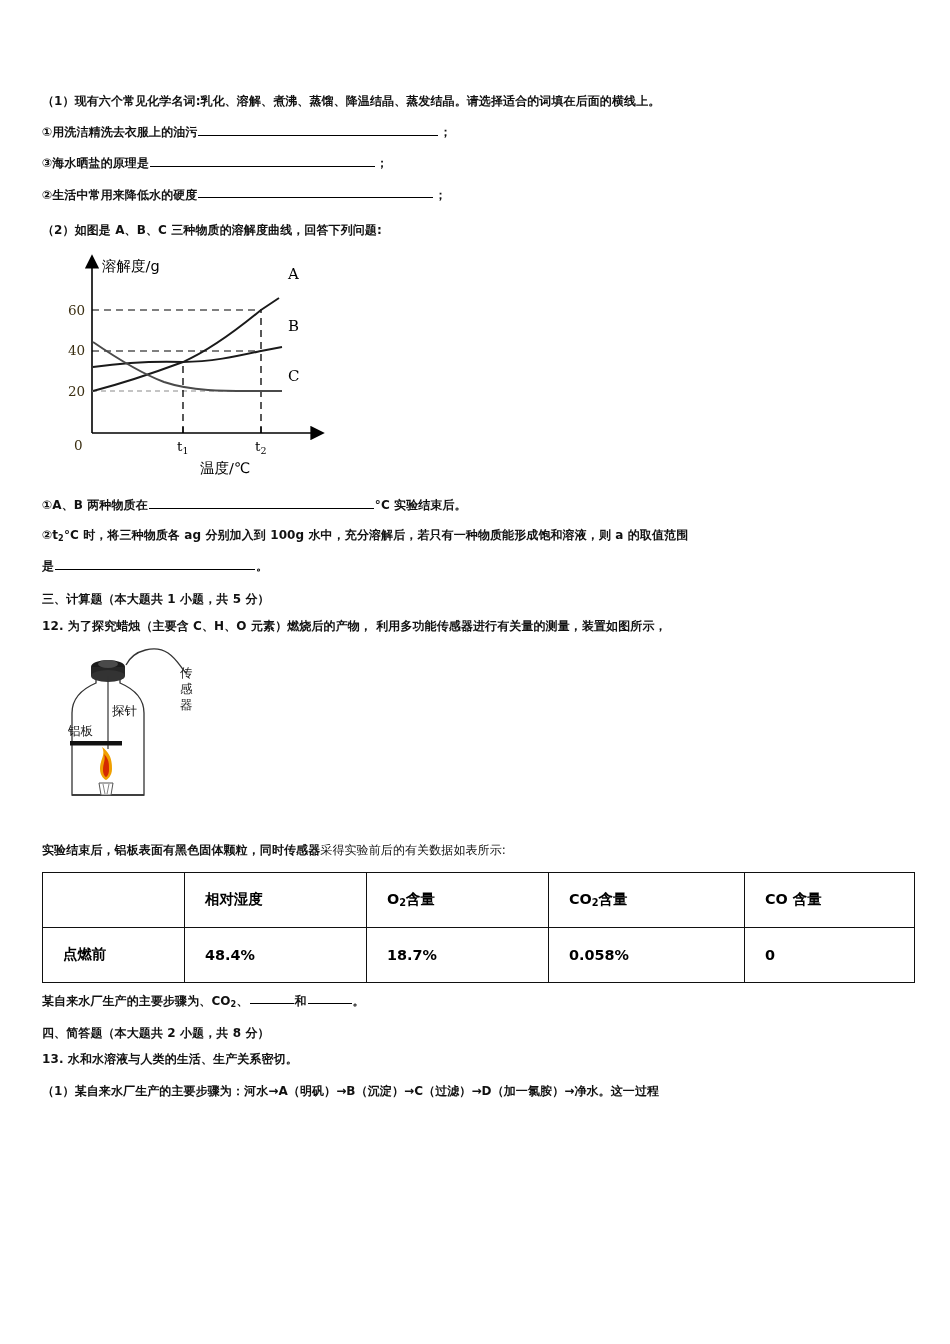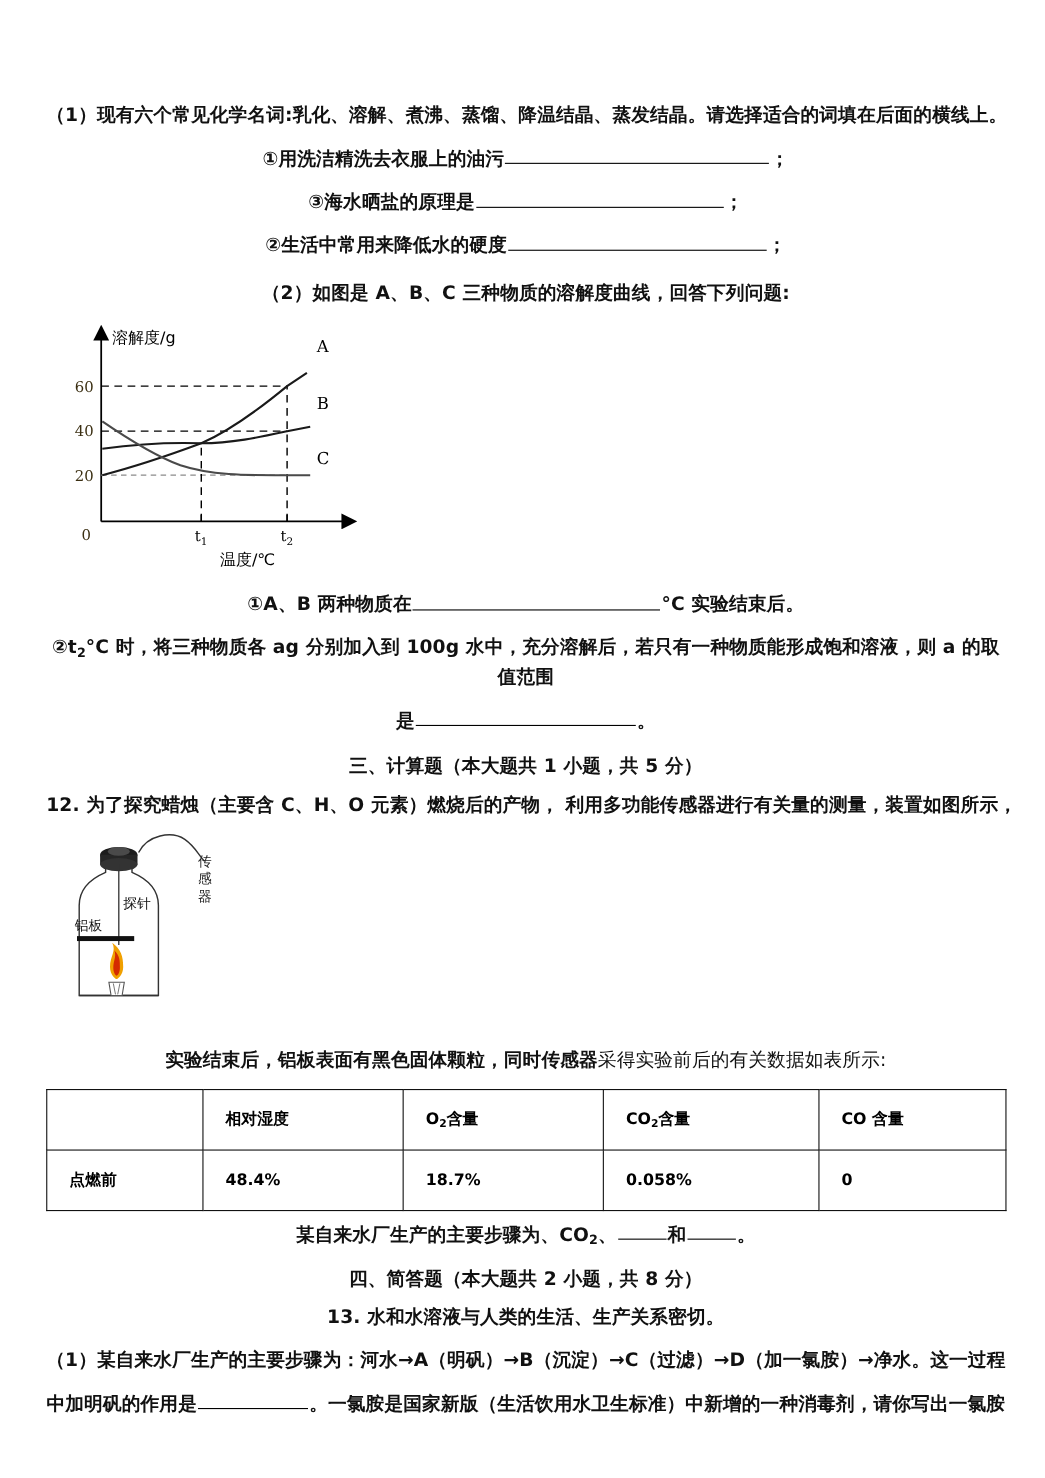--- a/index.html
+++ b/index.html
@@ -24,28 +24,27 @@
   }
   .content {
     position: absolute;
     left: 42px;
     top: 92px;
     width: 872px;
   }
 
   
   .line {
-    font-size: 17px;
+    font-size: 12px;
     line-height: 1.62;
     color: #111;
     margin: 0 0 11px 0;
     font-weight: 700;
     letter-spacing: 0.1px;
     white-space: nowrap;
-    text-align: center;
   }
   .line.tight { margin-bottom: 7px; }
   .line.wrapok { white-space: normal; }
 
   .blank {
     display: inline-block;
     border-bottom: 1.4px solid #000;
     vertical-align: baseline;
     height: 1.05em;
     margin: 0 1px;
@@ -252,18 +251,15 @@
 
     <p class="line tight">
       <span>某自来水厂生产的主要步骤为、CO</span><sub>2</sub><span>、</span><span class="blank b-44"></span><span>和</span><span class="blank b-44"></span><span>。</span>
     </p>
 
     <p class="line tight" style="margin-top:13px;">四、简答题（本大题共 2 小题，共 8 分）</p>
     <p class="line tight">13.  水和水溶液与人类的生活、生产关系密切。</p>
 
     <p class="line" style="margin-top:12px;">（1）某自来水厂生产的主要步骤为：河水→A（明矾）→B（沉淀）→C（过滤）→D（加一氯胺）→净水。这一过程</p>
 
-    <p class="line">
-      <span>中加明矾的作用是</span><span class="blank b-100"></span><span>。一氯胺是国家新版（生活饮用水卫生标准）中新增的一种消毒剂，请你写出一氯胺</span>
-    </p>
 
   </div>
 </div>
 
 </body></html>

